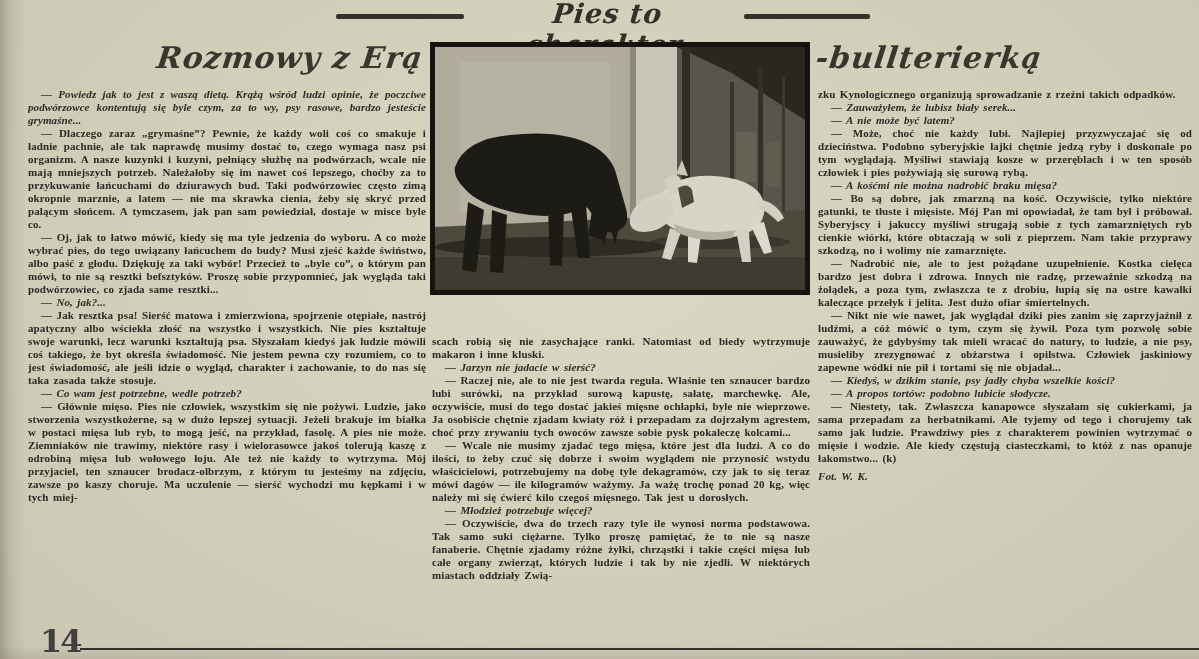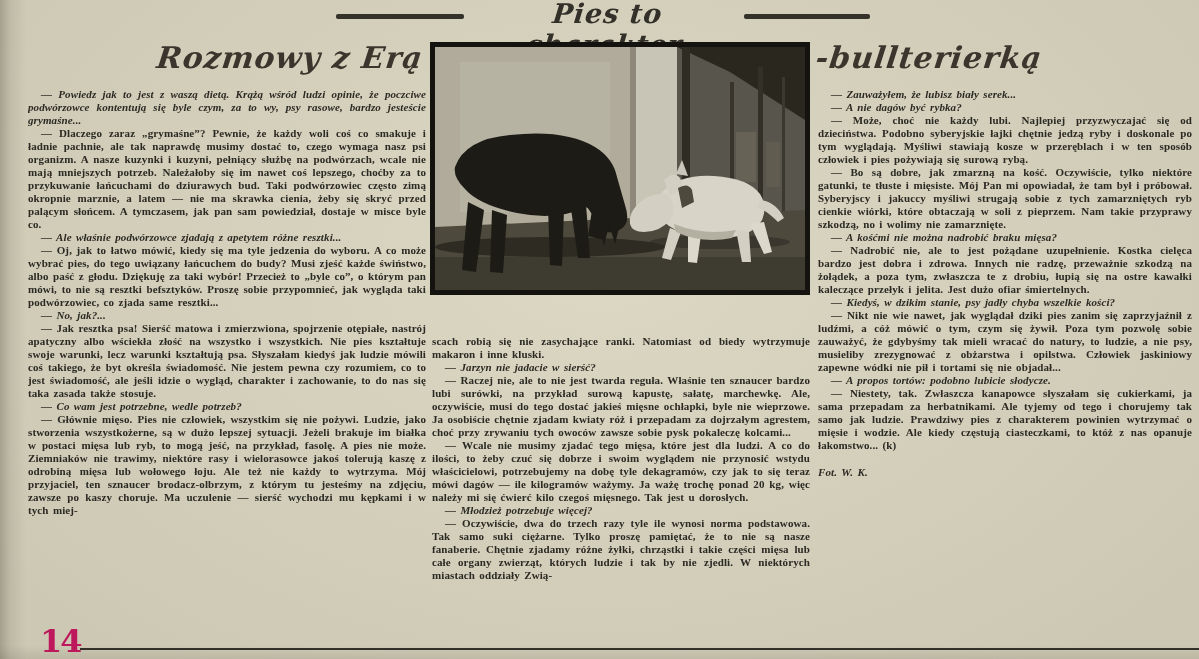--- a/index.html
+++ b/index.html
@@ -39,30 +39,30 @@
     position:absolute;text-align:justify;
     font-size:11px;line-height:13px;font-weight:bold;
     word-spacing:1.5px;letter-spacing:.1px;overflow:hidden;
   }
   .col-left{left:28px;top:88px;width:398px;height:542px;}
   .col-mid{left:432px;top:301px;width:378px;height:342px;margin-top:34px;}
   .col-right{left:818px;top:88px;width:374px;height:552px;}
   .para{margin:0;text-indent:13px;}
   .para.cont{text-indent:0;}
   .para.q{font-style:italic;}
-  .para.credit{font-style:italic;text-indent:0;margin-top:14px;text-align:left;}
+  .para.credit{font-style:italic;text-indent:0;margin-top:5px;text-align:left;}
   
   .photo-frame{position:absolute;left:430px;top:42px;width:380px;height:253px;
     background:#15130f;padding:0;}
   .photo-frame svg{display:block;}
   
   .bottom-rule{position:absolute;left:80px;top:648px;width:1119px;height:2px;background:#33302a;}
   .page-number{
     position:absolute;left:40px;top:622px;
-    font-family:"DejaVu Serif",serif;font-weight:bold;font-size:32px;color:#be185d;
+    font-family:"DejaVu Serif",serif;font-weight:bold;font-size:32px;color:#404040;
     letter-spacing:-2px;
   }
 </style>
 </head>
 <body>
 
 <div class="scan-shade"></div>
 
 <div class="masthead">
   <div class="mast-rule left"></div>
@@ -131,43 +131,43 @@
       <path d="M244 182 q30 12 62 6 l-4 8 q-30 6 -56 -6 z" fill="#b6b2a4"></path>
     </g>
 
     <rect x="5" y="5" width="370" height="243" fill="#8a8574" opacity="0.06"></rect>
   </svg>
 </div>
 
 <div class="col col-left">
     <p class="para q">— Powiedz jak to jest z waszą dietą. Krążą wśród ludzi opinie, że poczciwe podwórzowce kontentują się byle czym, za to wy, psy rasowe, bardzo jesteście grymaśne...</p>
     <p class="para a">— Dlaczego zaraz „grymaśne”? Pewnie, że każdy woli coś co smakuje i ładnie pachnie, ale tak naprawdę musimy dostać to, czego wymaga nasz psi organizm. A nasze kuzynki i kuzyni, pełniący służbę na podwórzach, wcale nie mają mniejszych potrzeb. Należałoby się im nawet coś lepszego, choćby za to przykuwanie łańcuchami do dziurawych bud. Taki podwórzowiec często zimą okropnie marznie, a latem — nie ma skrawka cienia, żeby się skryć przed palącym słońcem. A tymczasem, jak pan sam powiedział, dostaje w misce byle co.</p>
-    <p class="para q">— Ale właśnie podwórzowce zjadają z apetytem różne resztki...</p>
     <p class="para a">— Oj, jak to łatwo mówić, kiedy się ma tyle jedzenia do wyboru. A co może wybrać pies, do tego uwiązany łańcuchem do budy? Musi zjeść każde świństwo, albo paść z głodu. Dziękuję za taki wybór! Przecież to „byle co”, o którym pan mówi, to nie są resztki befsztyków. Proszę sobie przypomnieć, jak wygląda taki podwórzowiec, co zjada same resztki...</p>
     <p class="para q">— No, jak?...</p>
     <p class="para a">— Jak resztka psa! Sierść matowa i zmierzwiona, spojrzenie otępiałe, nastrój apatyczny albo wściekła złość na wszystko i wszystkich. Nie pies kształtuje swoje warunki, lecz warunki kształtują psa. Słyszałam kiedyś jak ludzie mówili coś takiego, że byt określa świadomość. Nie jestem pewna czy rozumiem, co to jest świadomość, ale jeśli idzie o wygląd, charakter i zachowanie, to do nas się taka zasada także stosuje.</p>
     <p class="para q">— Co wam jest potrzebne, wedle potrzeb?</p>
     <p class="para a">— Głównie mięso. Pies nie człowiek, wszystkim się nie pożywi. Ludzie, jako stworzenia wszystkożerne, są w dużo lepszej sytuacji. Jeżeli brakuje im białka w postaci mięsa lub ryb, to mogą jeść, na przykład, fasolę. A pies nie może. Ziemniaków nie trawimy, niektóre rasy i wielorasowce jakoś tolerują kaszę z odrobiną mięsa lub wołowego łoju. Ale też nie każdy to wytrzyma. Mój przyjaciel, ten sznaucer brodacz-olbrzym, z którym tu jesteśmy na zdjęciu, zawsze po kaszy choruje. Ma uczulenie — sierść wychodzi mu kępkami i w tych miej-</p>
   </div>
 <div class="col col-mid">
     <p class="para cont">scach robią się nie zasychające ranki. Natomiast od biedy wytrzymuje makaron i inne kluski.</p>
     <p class="para q">— Jarzyn nie jadacie w sierść?</p>
     <p class="para a">— Raczej nie, ale to nie jest twarda reguła. Właśnie ten sznaucer bardzo lubi surówki, na przykład surową kapustę, sałatę, marchewkę. Ale, oczywiście, musi do tego dostać jakieś mięsne ochłapki, byle nie wieprzowe. Ja osobiście chętnie zjadam kwiaty róż i przepadam za dojrzałym agrestem, choć przy zrywaniu tych owoców zawsze sobie pysk pokaleczę kolcami...</p>
     <p class="para a">— Wcale nie musimy zjadać tego mięsa, które jest dla ludzi. A co do ilości, to żeby czuć się dobrze i swoim wyglądem nie przynosić wstydu właścicielowi, potrzebujemy na dobę tyle dekagramów, czy jak to się teraz mówi dagów — ile kilogramów ważymy. Ja ważę trochę ponad 20 kg, więc należy mi się ćwierć kilo czegoś mięsnego. Tak jest u dorosłych.</p>
     <p class="para q">— Młodzież potrzebuje więcej?</p>
     <p class="para a">— Oczywiście, dwa do trzech razy tyle ile wynosi norma podstawowa. Tak samo suki ciężarne. Tylko proszę pamiętać, że to nie są nasze fanaberie. Chętnie zjadamy różne żyłki, chrząstki i takie części mięsa lub całe organy zwierząt, których ludzie i tak by nie zjedli. W niektórych miastach oddziały Zwią-</p>
   </div>
 <div class="col col-right">
+    <p class="para cont">zku Kynologicznego organizują sprowadzanie z rzeźni takich odpadków.</p>
     <p class="para q">— Zauważyłem, że lubisz biały serek...</p>
-    <p class="para q">— A nie dagów być rybka?</p>
+    <p class="para q">— A nie może być latem?</p>
     <p class="para a">— Może, choć nie każdy lubi. Najlepiej przyzwyczajać się od dzieciństwa. Podobno syberyjskie łajki chętnie jedzą ryby i doskonale po tym wyglądają. Myśliwi stawiają kosze w przeręblach i w ten sposób człowiek i pies pożywiają się surową rybą.</p>
+    <p class="para q">— A kośćmi nie można nadrobić braku mięsa?</p>
     <p class="para a">— Bo są dobre, jak zmarzną na kość. Oczywiście, tylko niektóre gatunki, te tłuste i mięsiste. Mój Pan mi opowiadał, że tam był i próbował. Syberyjscy i jakuccy myśliwi strugają sobie z tych zamarzniętych ryb cienkie wiórki, które obtaczają w soli z pieprzem. Nam takie przyprawy szkodzą, no i wolimy nie zamarznięte.</p>
-    <p class="para q">— A kośćmi nie można nadrobić braku mięsa?</p>
     <p class="para a">— Nadrobić nie, ale to jest pożądane uzupełnienie. Kostka cielęca bardzo jest dobra i zdrowa. Innych nie radzę, przeważnie szkodzą na żołądek, a poza tym, zwłaszcza te z drobiu, łupią się na ostre kawałki kaleczące przełyk i jelita. Jest dużo ofiar śmiertelnych.</p>
+    <p class="para a">— Nikt nie wie nawet, jak wyglądał dziki pies zanim się zaprzyjaźnił z ludźmi, a cóż mówić o tym, czym się żywił. Poza tym pozwolę sobie zauważyć, że gdybyśmy tak mieli wracać do natury, to ludzie, a nie psy, musieliby zrezygnować z obżarstwa i opilstwa. Człowiek jaskiniowy zapewne wódki nie pił i tortami się nie objadał...</p>
     <p class="para q">— Kiedyś, w dzikim stanie, psy jadły chyba wszelkie kości?</p>
-    <p class="para a">— Nikt nie wie nawet, jak wyglądał dziki pies zanim się zaprzyjaźnił z ludźmi, a cóż mówić o tym, czym się żywił. Poza tym pozwolę sobie zauważyć, że gdybyśmy tak mieli wracać do natury, to ludzie, a nie psy, musieliby zrezygnować z obżarstwa i opilstwa. Człowiek jaskiniowy zapewne wódki nie pił i tortami się nie objadał...</p>
     <p class="para q">— A propos tortów: podobno lubicie słodycze.</p>
     <p class="para a">— Niestety, tak. Zwłaszcza kanapowce słyszałam się cukierkami, ja sama przepadam za herbatnikami. Ale tyjemy od tego i chorujemy tak samo jak ludzie. Prawdziwy pies z charakterem powinien wytrzymać o mięsie i wodzie. Ale kiedy częstują ciasteczkami, to któż z nas opanuje łakomstwo... (k)</p>
     <p class="para credit">Fot. W. K.</p>
   </div>
 
 <div class="page-number">14</div>
 <div class="bottom-rule"></div>
 
 </body></html>

